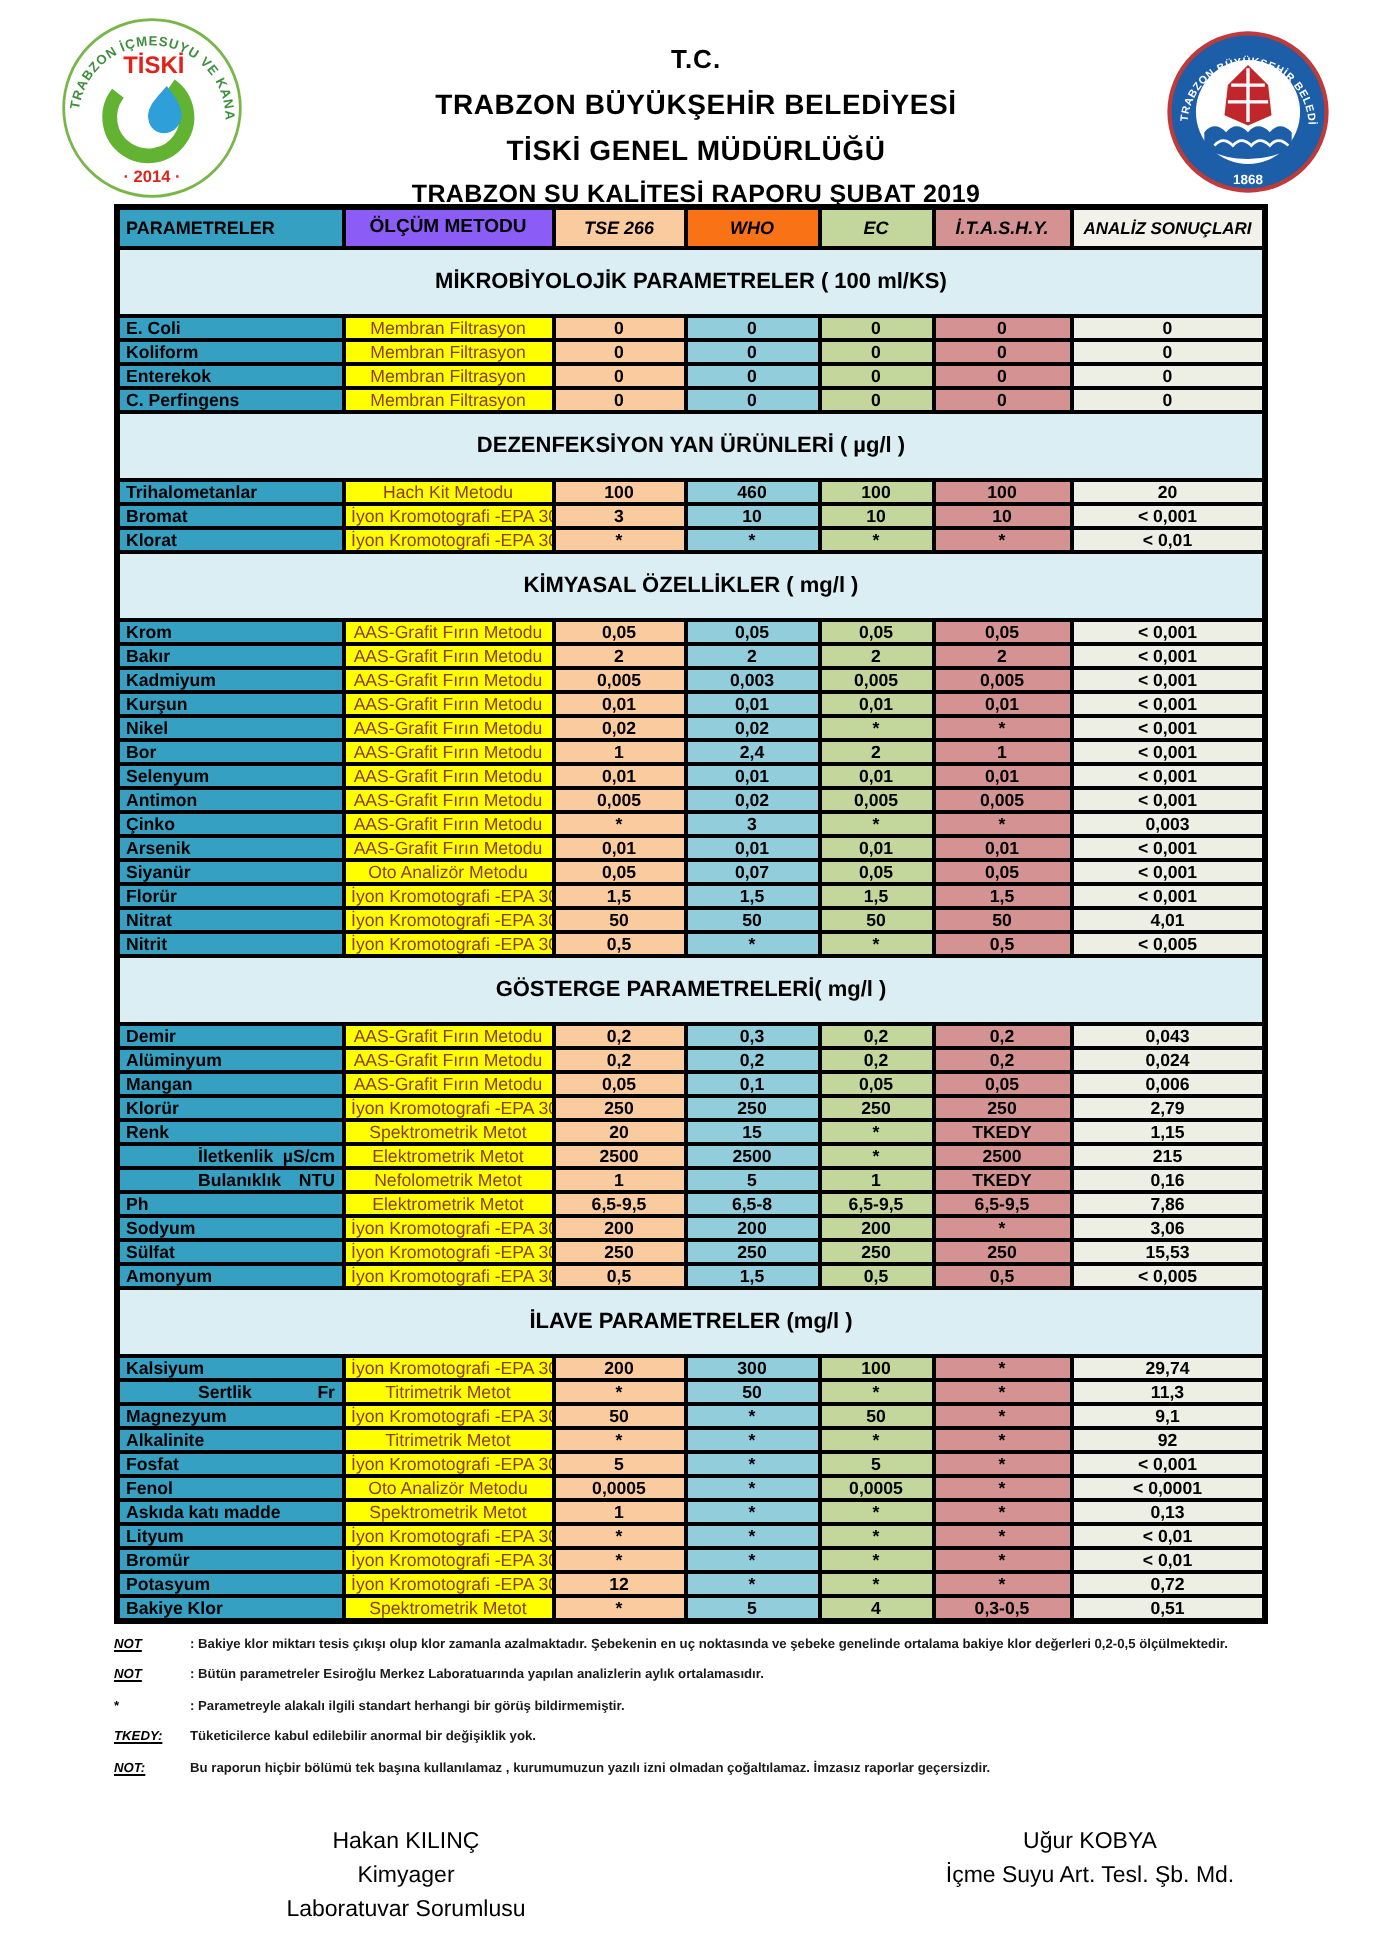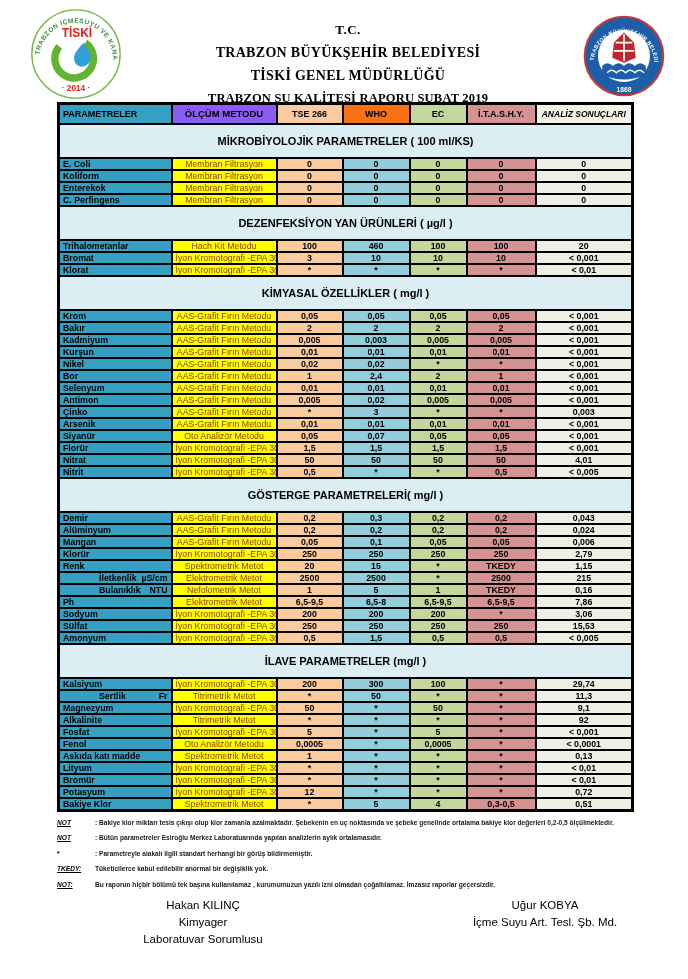--- a/index.html
+++ b/index.html
@@ -4,39 +4,39 @@
 <style>
   html,body{margin:0;padding:0;}
   body{
     width:688px;height:979px;background:#ffffff;overflow:hidden;
     font-family:"Liberation Sans",sans-serif;color:#000;
   }
   
   .report-header{display:flex;align-items:flex-start;padding:8px 22px 2px 30px;height:102px;box-sizing:border-box;}
   .logo-box{width:95px;flex:0 0 95px;}
   .logo-box.right{display:flex;justify-content:flex-end;padding-top:6px;}
-  .titles{flex:1;text-align:center;font-weight:bold;padding-top:14px;font-family:Liberation Serif, serif;}
+  .titles{flex:1;text-align:center;font-weight:bold;padding-top:14px;}
   .t1{font-size:13px;letter-spacing:.5px;}
   .t2{font-size:14px;margin-top:7px;letter-spacing:.3px;}
   .t3{font-size:14px;margin-top:7px;letter-spacing:.3px;}
   .t4{font-size:12.5px;margin-top:7px;letter-spacing:.2px;}
   
   table.quality{
     border-collapse:collapse;table-layout:fixed;
     margin-left:57px;width:574px;
     border:3px solid #000;
   }
   table.quality td,table.quality th{
     border:2px solid #000;padding:0 3px;overflow:hidden;white-space:nowrap;
     box-sizing:border-box;
   }
   thead th{height:20px;font-size:9px;}
   th.h-param{background:#35A0C2;text-align:left;}
   th.h-method{background:#8b5cf6;text-align:center;font-size:9.5px;}
-  th.h-std{text-align:center;}
+  th.h-std{font-style:italic;text-align:center;}
   th.h-tse{background:#FBCBA0;}
   th.h-who{background:#f97316;}
   th.h-ec{background:#C3D69B;}
   th.h-itashy{background:#D49392;}
   th.h-result{background:#F2F2EA;font-style:italic;font-size:8.5px;text-align:center;}
   tr.section-row td{
     background:#DAEEF3;text-align:center;font-weight:bold;font-size:11px;height:34px;
   }
   tr.data-row td{height:11.9px;font-size:8.8px;}
   td.c-param{background:#35A0C2;font-weight:bold;text-align:left;}
@@ -48,21 +48,21 @@
   td.c-ec{background:#C3D69B;text-align:center;font-weight:bold;}
   td.c-itashy{background:#D49392;text-align:center;font-weight:bold;}
   td.c-result{background:#EDEFE5;text-align:center;font-weight:bold;}
   
   .notes{margin:7px 0 0 57px;width:580px;}
   .note-line{display:flex;margin-bottom:7.5px;font-size:6.6px;line-height:8px;}
   .note-label{flex:0 0 38px;font-weight:bold;font-style:italic;text-decoration:underline;}
   .note-label.plain{text-decoration:none;font-style:normal;}
   .note-text{flex:1;font-weight:bold;color:#1a1a1a;}
   
-  .signatures{display:flex;margin-top:8px;}
+  .signatures{display:flex;margin-top:24px;}
   .sig{text-align:center;font-size:11.5px;line-height:17px;}
   .sig.left{margin-left:108px;width:190px;}
   .sig.right{margin-left:auto;margin-right:28px;width:230px;}
   svg text{font-family:"Liberation Sans",sans-serif;}
 </style>
 </head>
 <body>
 
 <div>
 

